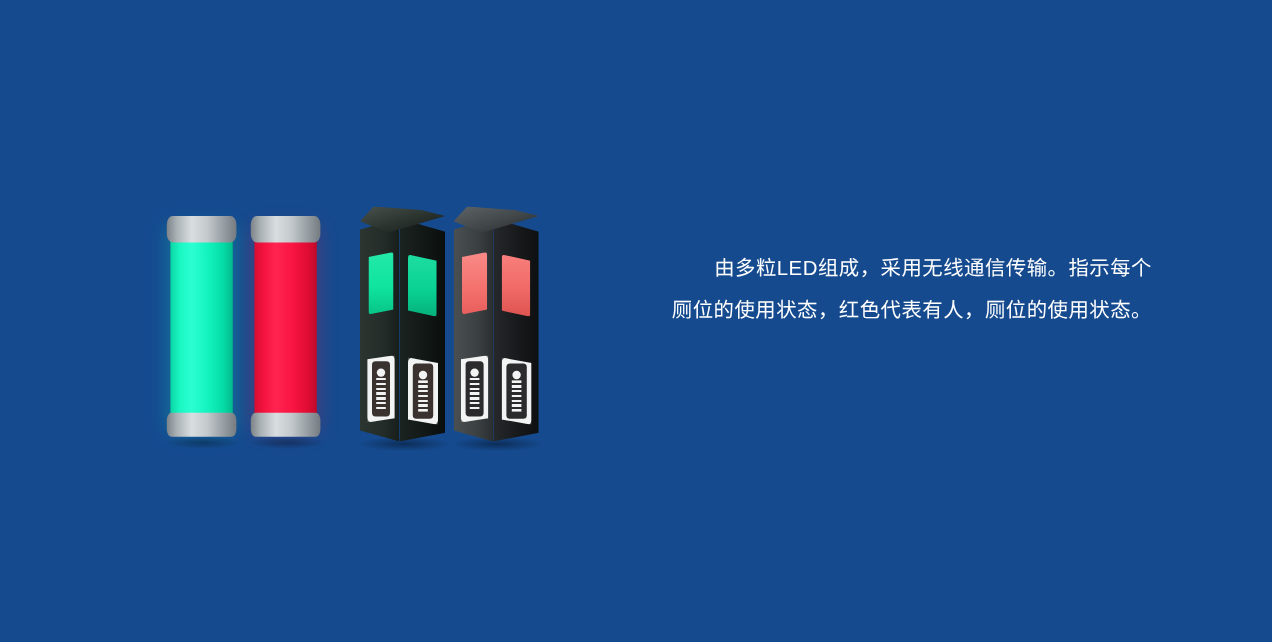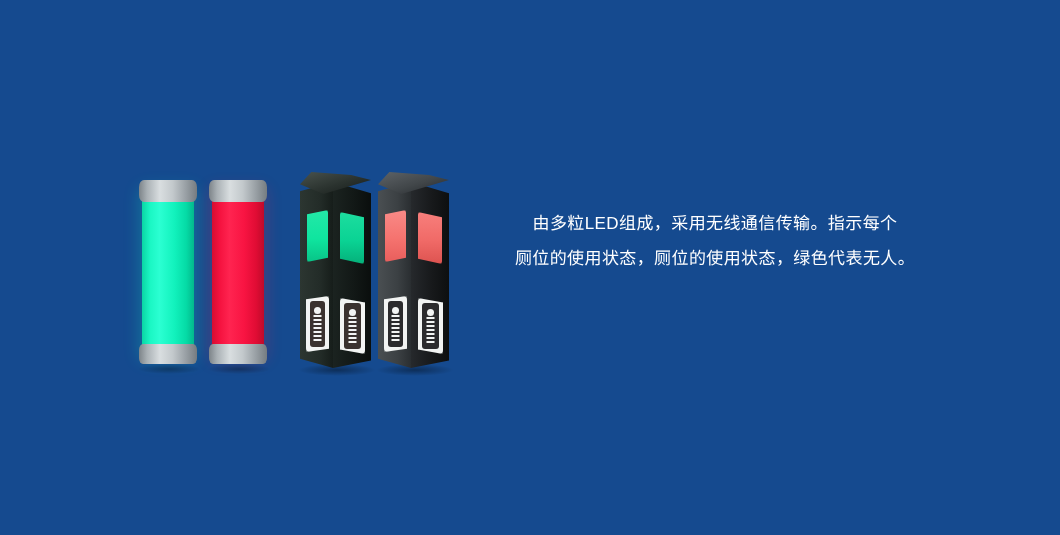--- a/index.html
+++ b/index.html
@@ -244,21 +244,20 @@
     width: 490px;
     color: #ffffff;
     font-size: 17px;
     line-height: 35px;
     text-align: right;
     letter-spacing: 0.4px;
   }
   #description .line {
     display: block;
     white-space: nowrap;
-    text-align: center;
   }
 </style>
 </head>
 <body>
 
 <div id="stage">
 
   <div id="product-group">
 
     <div class="cyl cyl-green">
@@ -322,16 +321,16 @@
             <div class="picto-body"></div>
           </div>
         </div>
       </div>
     </div>
 
   </div>
 
   <div id="description">
     <span class="line">由多粒LED组成，采用无线通信传输。指示每个</span>
-    <span class="line">厕位的使用状态，厕位的使用状态，绿色代表无人。</span>
+    <span class="line">厕位的使用状态，红色代表有人，厕位的使用状态。</span>
   </div>
 
 </div>
 
 </body></html>

